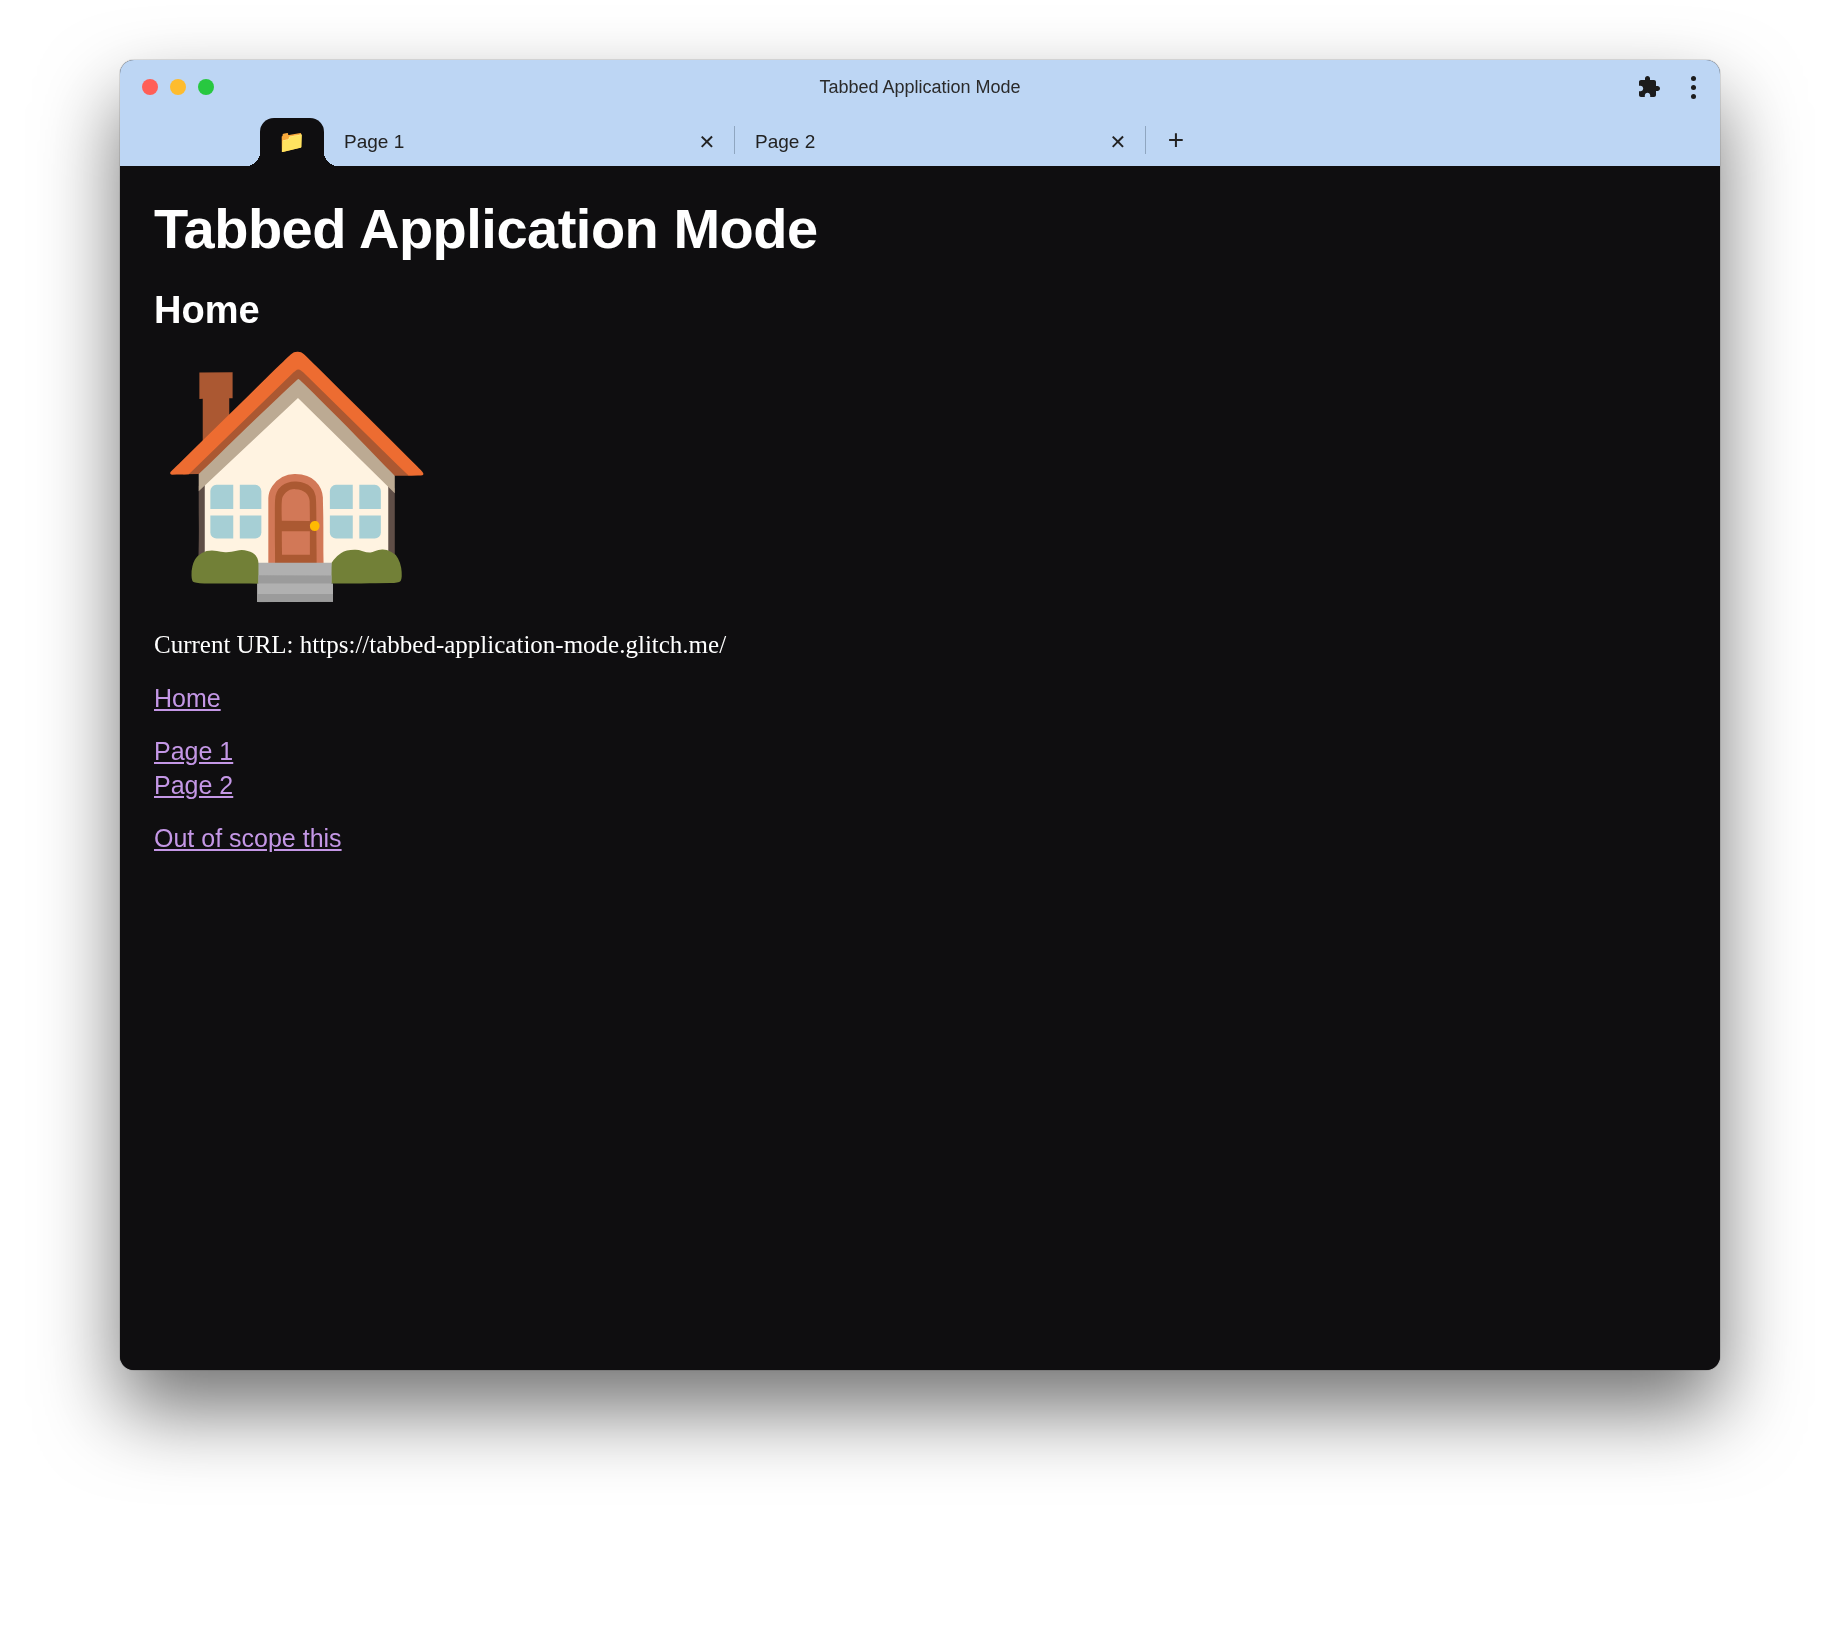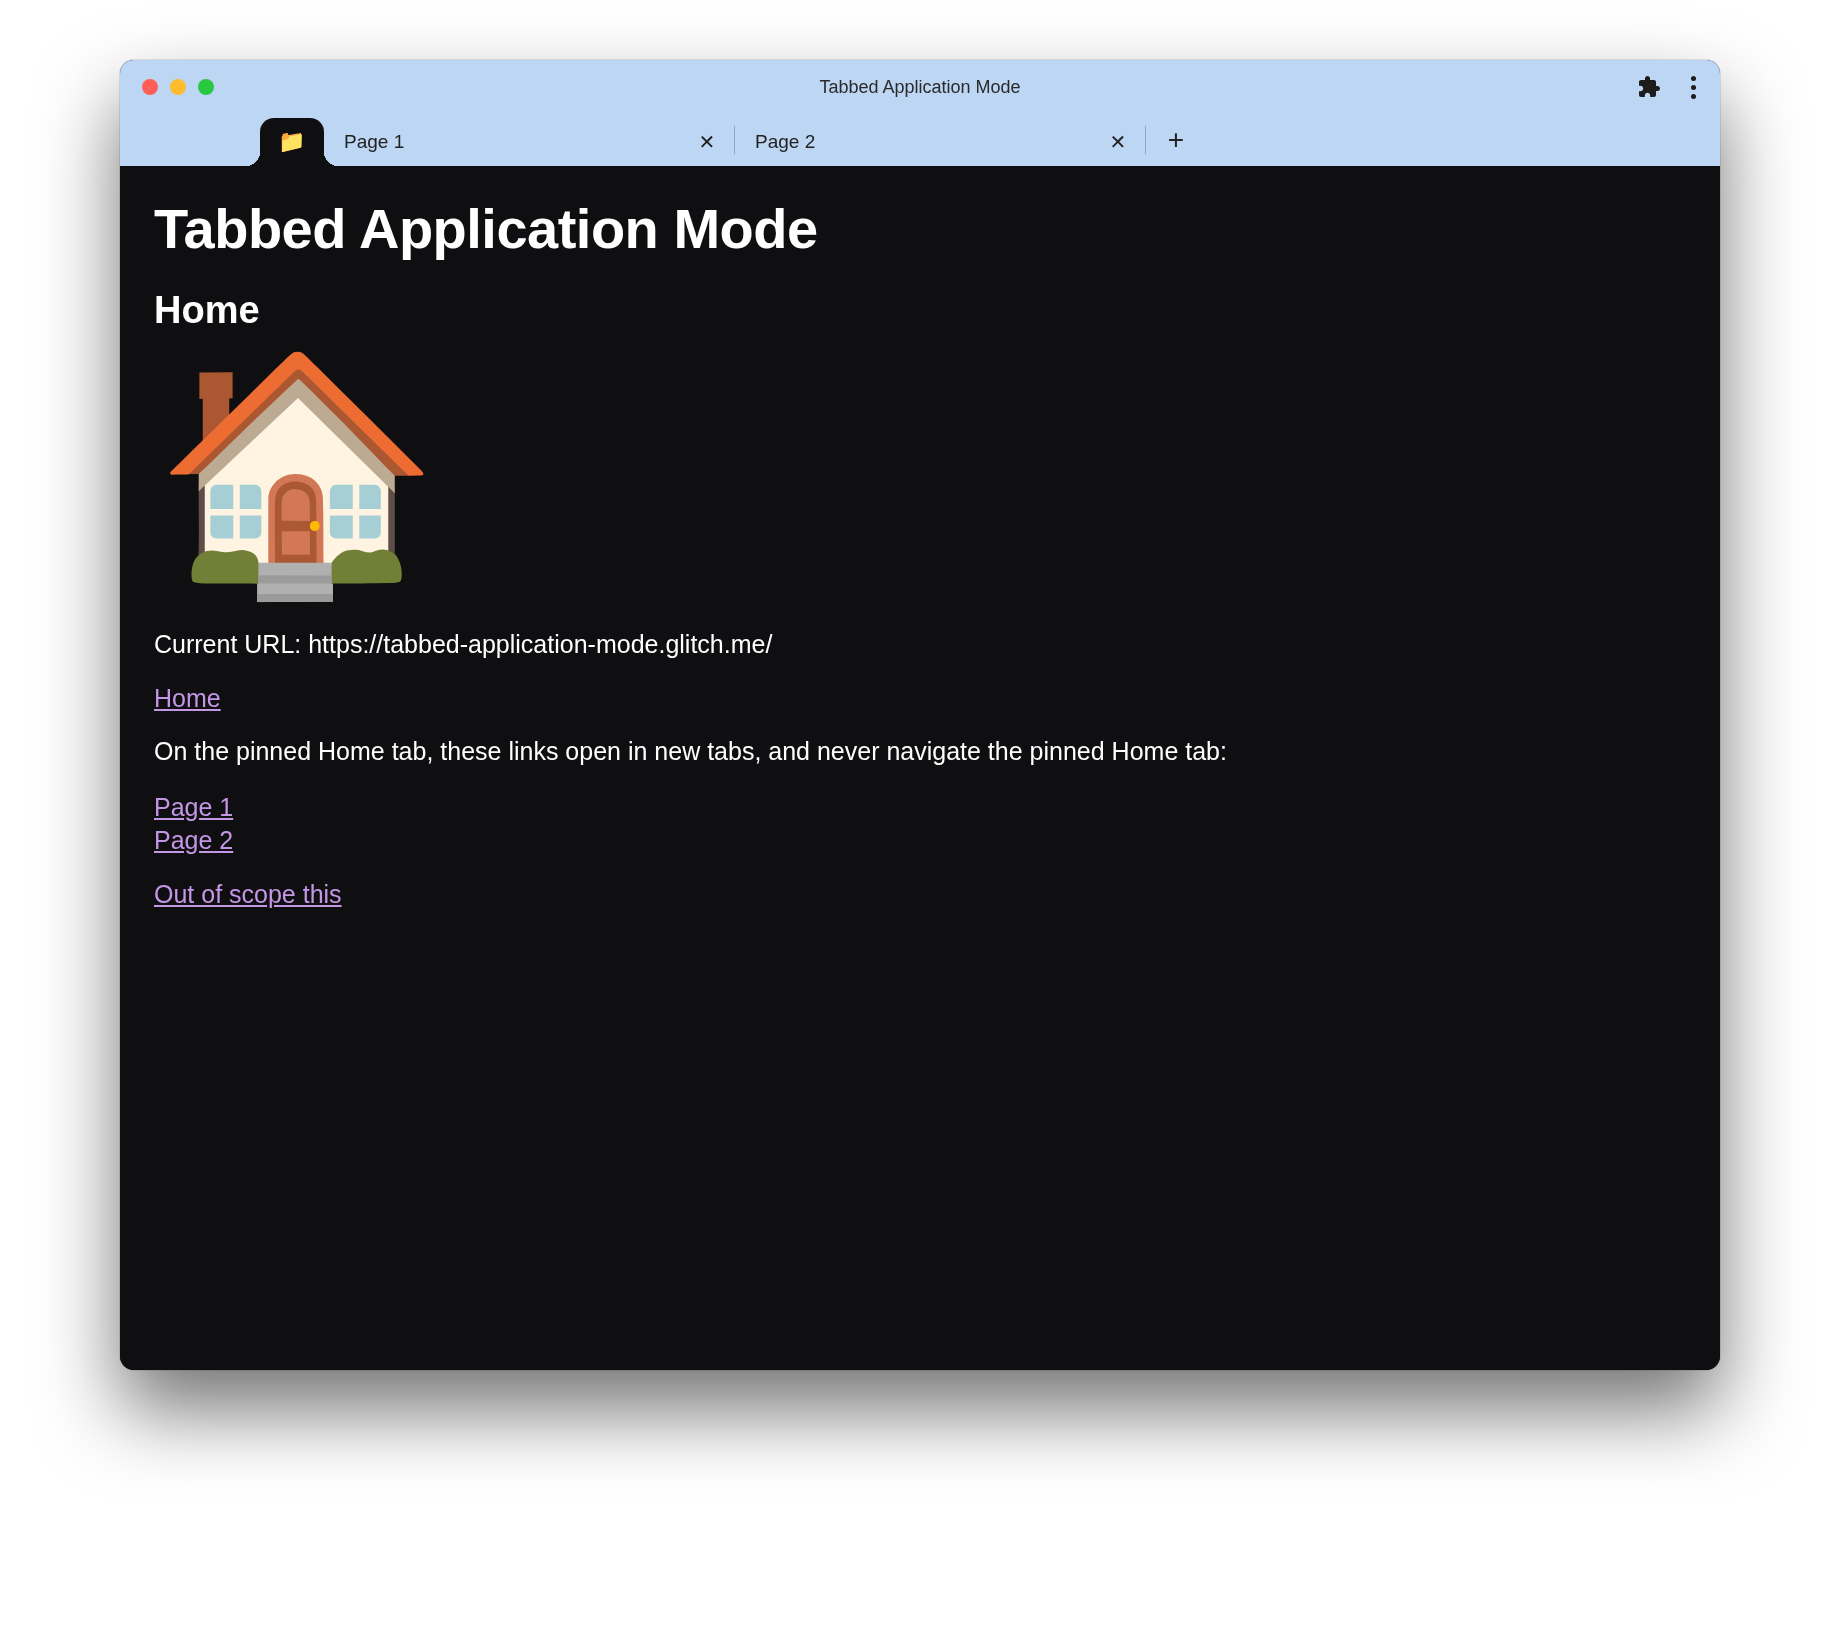--- a/index.html
+++ b/index.html
@@ -145,20 +145,21 @@
   .house {
     font-size: 230px;
     line-height: 1;
     margin: 10px 0 40px 0;
   }
   p.body {
     font-size: 25px;
     line-height: 1.35;
     margin: 22px 0;
     color: #fff;
+    font-family: Liberation Serif, serif;
   }
   a.link {
     color: #c497e6;
     text-decoration: underline;
     font-size: 25px;
     display: inline-block;
   }
   .link-block { margin: 4px 0 22px; }
   .link-stack a { display:block; line-height: 1.35; }
 </style>
@@ -214,21 +215,20 @@
       <div class="house">🏠</div>
 
       <p class="body">
         <span>Current URL: </span><span>https://tabbed-application-mode.glitch.me/</span>
       </p>
 
       <div class="link-block">
         <a class="link" href="#">Home</a>
       </div>
 
-      <p class="body">On the pinned Home tab, these links open in new tabs, and never navigate the pinned Home tab:</p>
       <div class="link-block link-stack">
         <a class="link" href="#">Page 1</a>
         <a class="link" href="#">Page 2</a>
       </div>
 
       <div class="link-block">
         <a class="link" href="#">Out of scope this</a>
       </div>
     </div>
 

